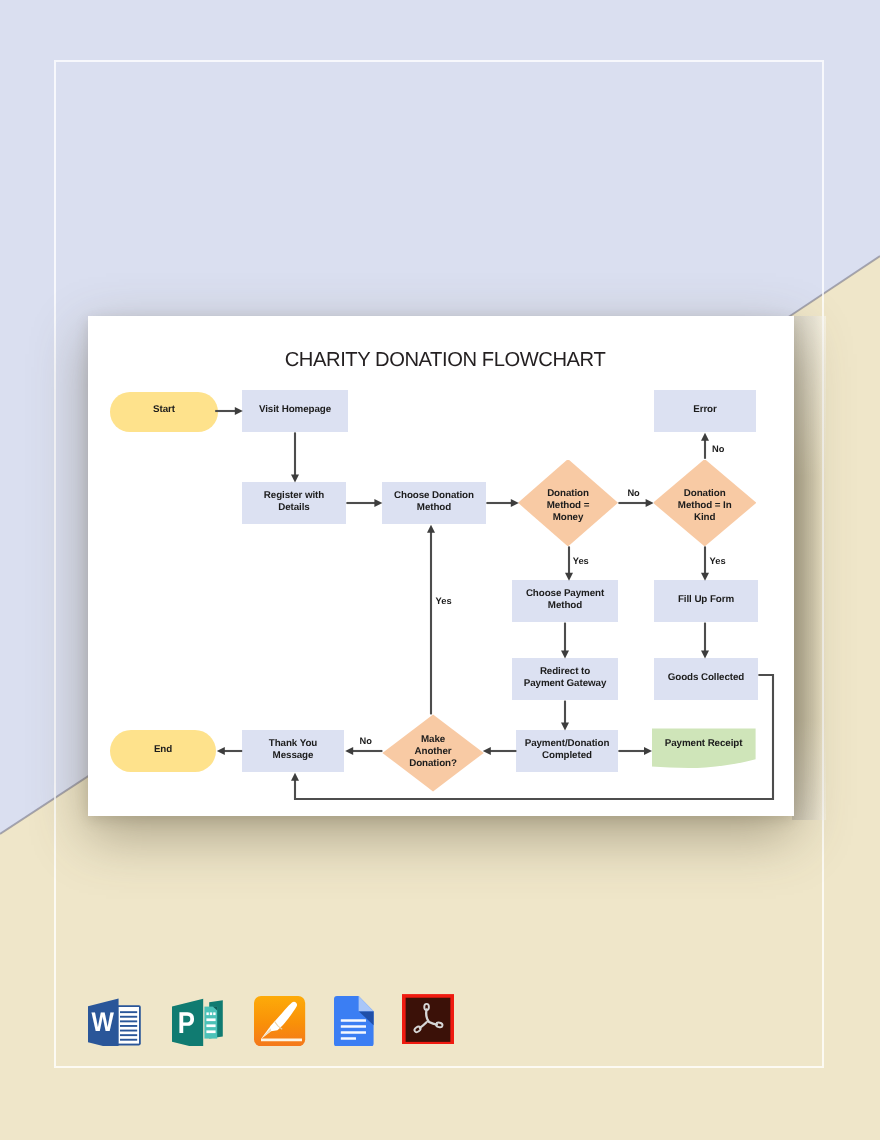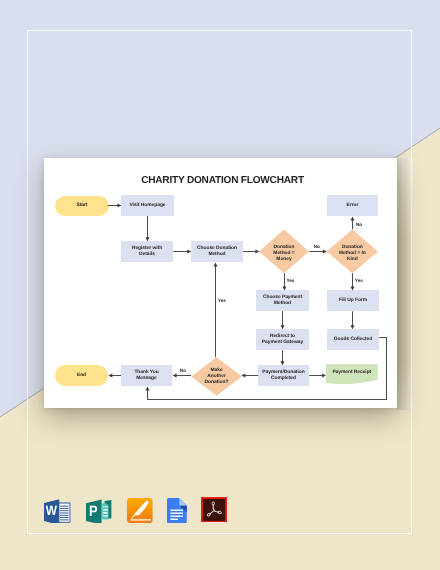--- a/index.html
+++ b/index.html
@@ -30,21 +30,21 @@
                    rgba(96,90,72,0.05) 88%,
                    rgba(96,90,72,0.0) 100%);}
   .edge-shadow::after{content:"";position:absolute;inset:0;
                background:linear-gradient(to bottom,
                    rgba(255,255,255,0.45) 0%,
                    rgba(255,255,255,0.0) 32%,
                    rgba(255,255,255,0.0) 80%,
                    rgba(255,255,255,0.30) 100%);}
 
   .title{position:absolute;left:46px;top:174.8px;width:353px;text-align:center;
-         font-size:10.1px;font-weight:bold;letter-spacing:-0.22px;color:#231f20;
+         font-size:10.1px;font-weight:normal;letter-spacing:-0.22px;color:#231f20;
          white-space:nowrap;}
 
   
   .node{position:absolute;box-sizing:border-box;display:flex;align-items:center;
         justify-content:center;text-align:center;color:#1c1c1c;
         font-size:4.9px;font-weight:bold;line-height:5.8px;letter-spacing:-0.04px;}
   .node > span{display:block;position:relative;top:var(--dy,0px);}
   .n-box{background:#dce1f2;}
   .n-pill{background:#fee28c;border-radius:999px;}
   .n-diamond{background:#f8caa4;}

